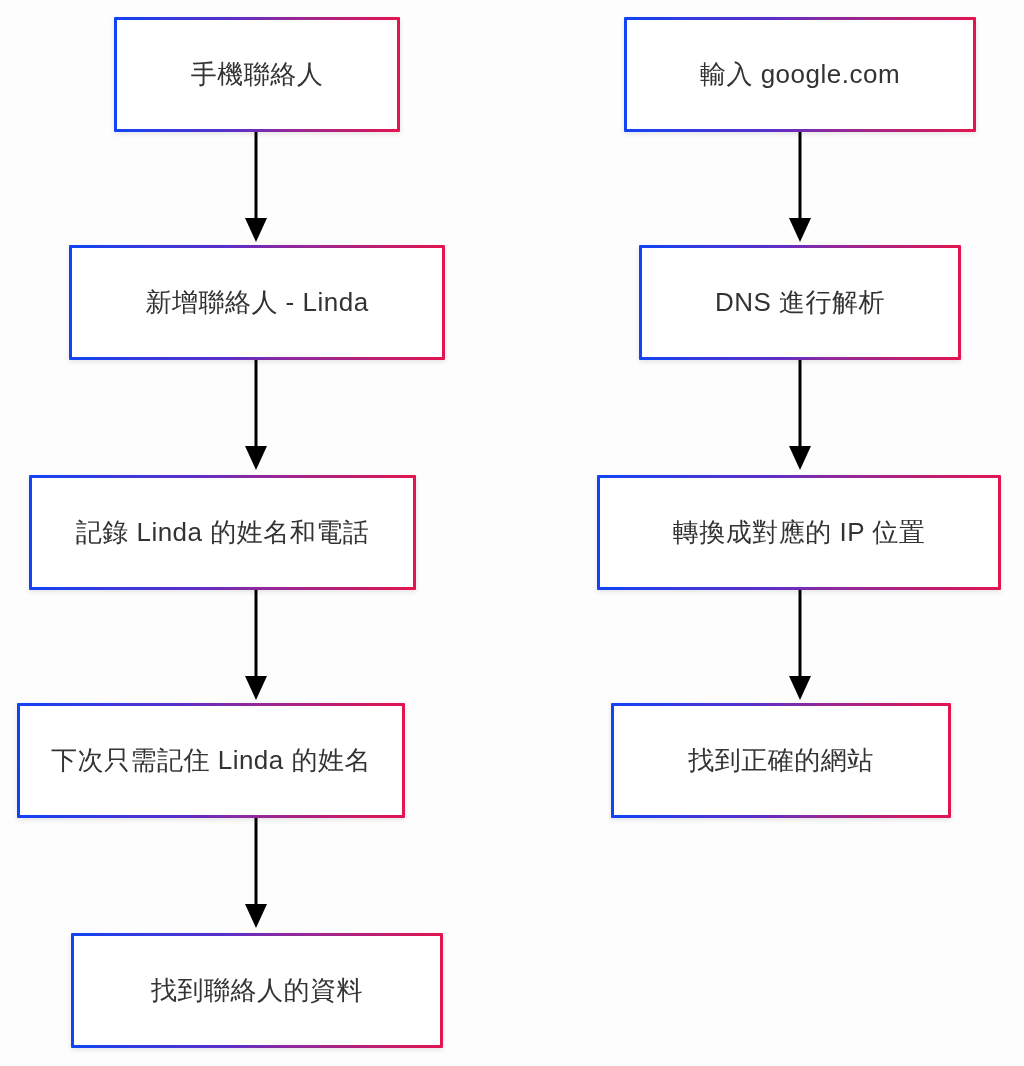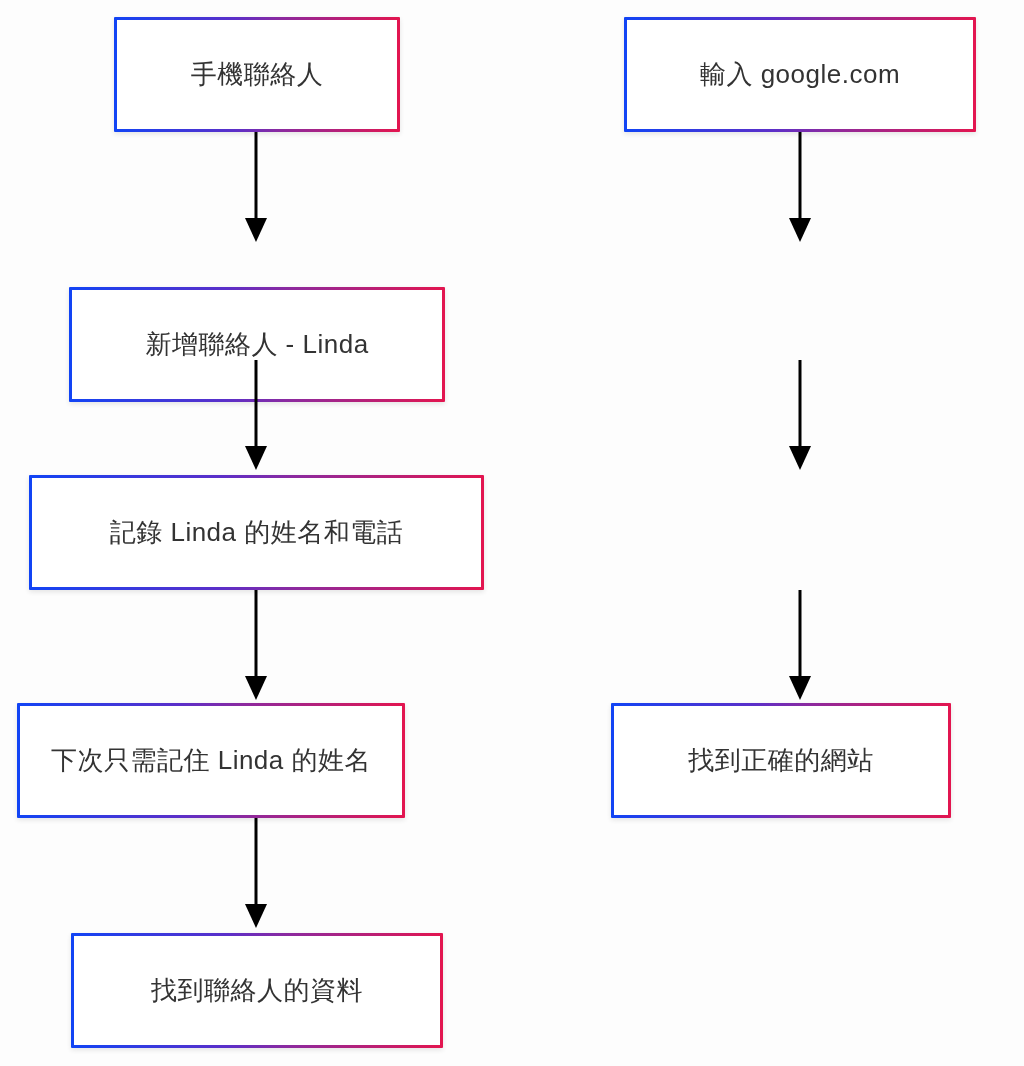--- a/index.html
+++ b/index.html
@@ -67,32 +67,32 @@
     <span class="node-label">手機聯絡人</span>
   </div>
 
   <div class="connector" style="left:240px; top:132px; width:32px; height:112px;">
     <svg width="32" height="112" viewBox="0 0 32 112">
       <line x1="16" y1="0" x2="16" y2="92" stroke="#000000" stroke-width="3"></line>
       <polygon points="16,110 5,86 27,86" fill="#000000"></polygon>
     </svg>
   </div>
 
-  <div class="node" style="left:69px; top:245px; width:376px; height:115px;margin-top:42px;">
+  <div class="node" style="left:69px; top:245px; width:376px; height:115px;">
     <span class="node-label">新增聯絡人 - Linda</span>
   </div>
 
   <div class="connector" style="left:240px; top:360px; width:32px; height:112px;">
     <svg width="32" height="112" viewBox="0 0 32 112">
       <line x1="16" y1="0" x2="16" y2="92" stroke="#000000" stroke-width="3"></line>
       <polygon points="16,110 5,86 27,86" fill="#000000"></polygon>
     </svg>
   </div>
 
-  <div class="node" style="left:29px; top:475px; width:455px; height:115px;">
+  <div class="node" style="left:29px; top:475px; width:387px; height:115px;">
     <span class="node-label">記錄 Linda 的姓名和電話</span>
   </div>
 
   <div class="connector" style="left:240px; top:590px; width:32px; height:112px;">
     <svg width="32" height="112" viewBox="0 0 32 112">
       <line x1="16" y1="0" x2="16" y2="92" stroke="#000000" stroke-width="3"></line>
       <polygon points="16,110 5,86 27,86" fill="#000000"></polygon>
     </svg>
   </div>
 
@@ -115,28 +115,34 @@
     <span class="node-label">找到聯絡人的資料</span>
   </div>
 
   <div class="connector" style="left:784px; top:132px; width:32px; height:112px;">
     <svg width="32" height="112" viewBox="0 0 32 112">
       <line x1="16" y1="0" x2="16" y2="92" stroke="#000000" stroke-width="3"></line>
       <polygon points="16,110 5,86 27,86" fill="#000000"></polygon>
     </svg>
   </div>
 
+  <div class="node" style="left:639px; top:245px; width:322px; height:115px;">
+    <span class="node-label">DNS 進行解析</span>
+  </div>
 
   <div class="connector" style="left:784px; top:360px; width:32px; height:112px;">
     <svg width="32" height="112" viewBox="0 0 32 112">
       <line x1="16" y1="0" x2="16" y2="92" stroke="#000000" stroke-width="3"></line>
       <polygon points="16,110 5,86 27,86" fill="#000000"></polygon>
     </svg>
   </div>
 
+  <div class="node" style="left:597px; top:475px; width:404px; height:115px;">
+    <span class="node-label">轉換成對應的 IP 位置</span>
+  </div>
 
   <div class="connector" style="left:784px; top:590px; width:32px; height:112px;">
     <svg width="32" height="112" viewBox="0 0 32 112">
       <line x1="16" y1="0" x2="16" y2="92" stroke="#000000" stroke-width="3"></line>
       <polygon points="16,110 5,86 27,86" fill="#000000"></polygon>
     </svg>
   </div>
 
   <div class="node" style="left:611px; top:703px; width:340px; height:115px;">
     <span class="node-label">找到正確的網站</span>

